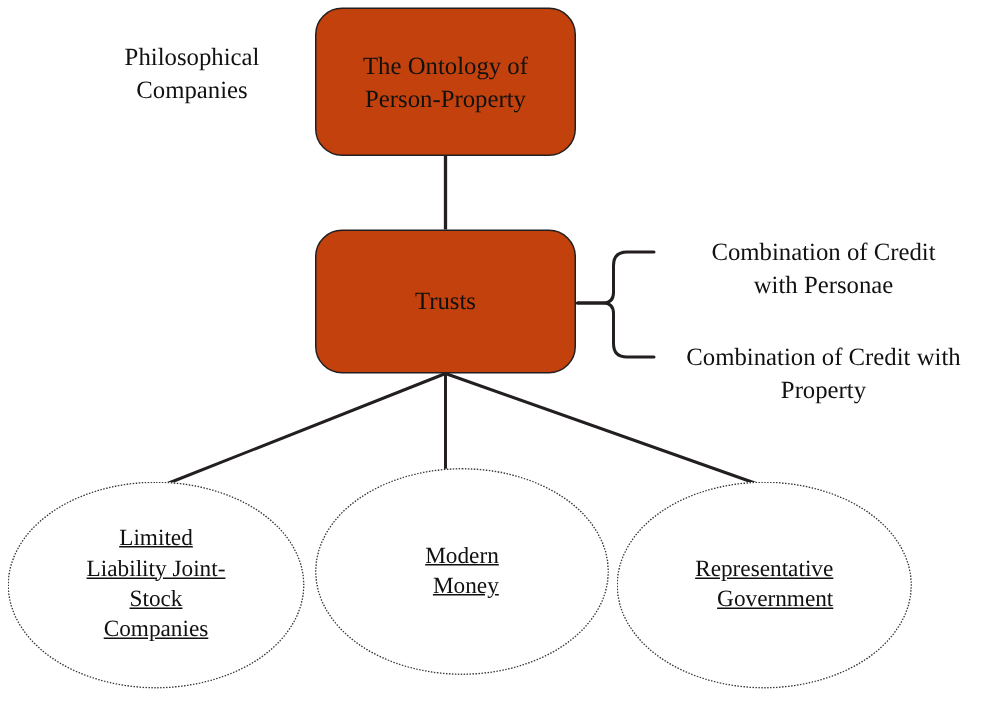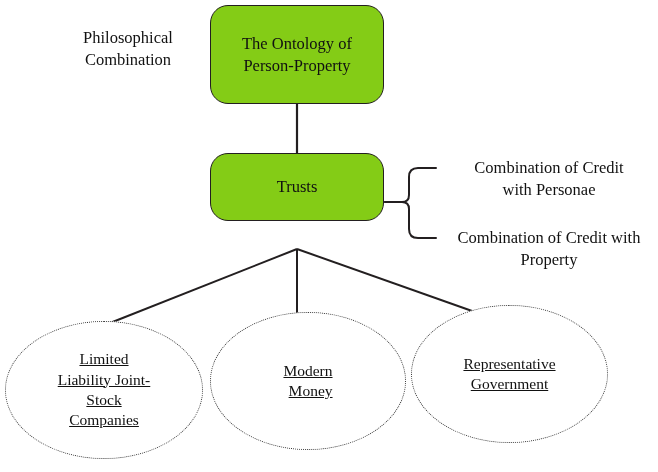--- a/index.html
+++ b/index.html
@@ -25,21 +25,21 @@
     height: 472px;
     pointer-events: none;
   }
 
   
   .rbox {
     position: absolute;
     box-sizing: border-box;
     border: 1.6px solid #231f20;
     border-radius: 18px;
-    background: #84cc16;
+    background: #c2410c;
     display: flex;
     align-items: center;
     justify-content: center;
     text-align: center;
     line-height: 1.30;
   }
   .rbox .rbox-text {
     display: block;
     padding: 0 8px;
     white-space: pre-line;
@@ -49,21 +49,21 @@
     left: 210px;
     top: 5px;
     width: 174px;
     height: 99px;
     font-size: 16.5px;
   }
   #box-trusts {
     left: 210px;
     top: 153px;
     width: 174px;
-    height: 68px;
+    height: 96px;
     font-size: 16.5px;
   }
 
   
   .ell {
     position: absolute;
     box-sizing: border-box;
     border: 1.4px dotted #3a3a3a;
     border-radius: 50%;
     background: #ffffff;
@@ -75,21 +75,21 @@
     font-size: 15.5px;
     text-decoration: underline;
   }
   .ell .ell-text {
     display: block;
     padding: 0 14px;
     white-space: pre-line;
   }
   #ell-llc   { left: 5px;   top: 321px; width: 198px; height: 138px; }
   #ell-money { left: 210px; top: 312px; width: 196px; height: 138px; text-align: right; }
-  #ell-gov   { left: 411px; top: 305px; width: 197px; height: 138px; }
+  #ell-gov   { left: 411px; top: 321px; width: 197px; height: 138px; text-align: right; }
 
   
   .stage-label {
     position: absolute;
     text-align: center;
     line-height: 1.32;
     font-size: 16.5px;
     white-space: pre-line;
   }
   #label-philosophical {
@@ -135,21 +135,21 @@
              L 436 168" fill="none" stroke="#231f20" stroke-width="2" stroke-linecap="round"></path>
     <path d="M 385 202
              L 402 202
              Q 409 202 409 209
              L 409 229
              Q 409 238 418 238
              L 436 238" fill="none" stroke="#231f20" stroke-width="2" stroke-linecap="round"></path>
   </svg>
 
   <div class="stage-label" id="label-philosophical">Philosophical
-Combination</div>
+Companies</div>
 
 
   <div class="rbox" id="box-ontology">
     <span class="rbox-text">The Ontology of
 Person-Property</span>
   </div>
 
   <div class="rbox" id="box-trusts">
     <span class="rbox-text">Trusts</span>
   </div>

